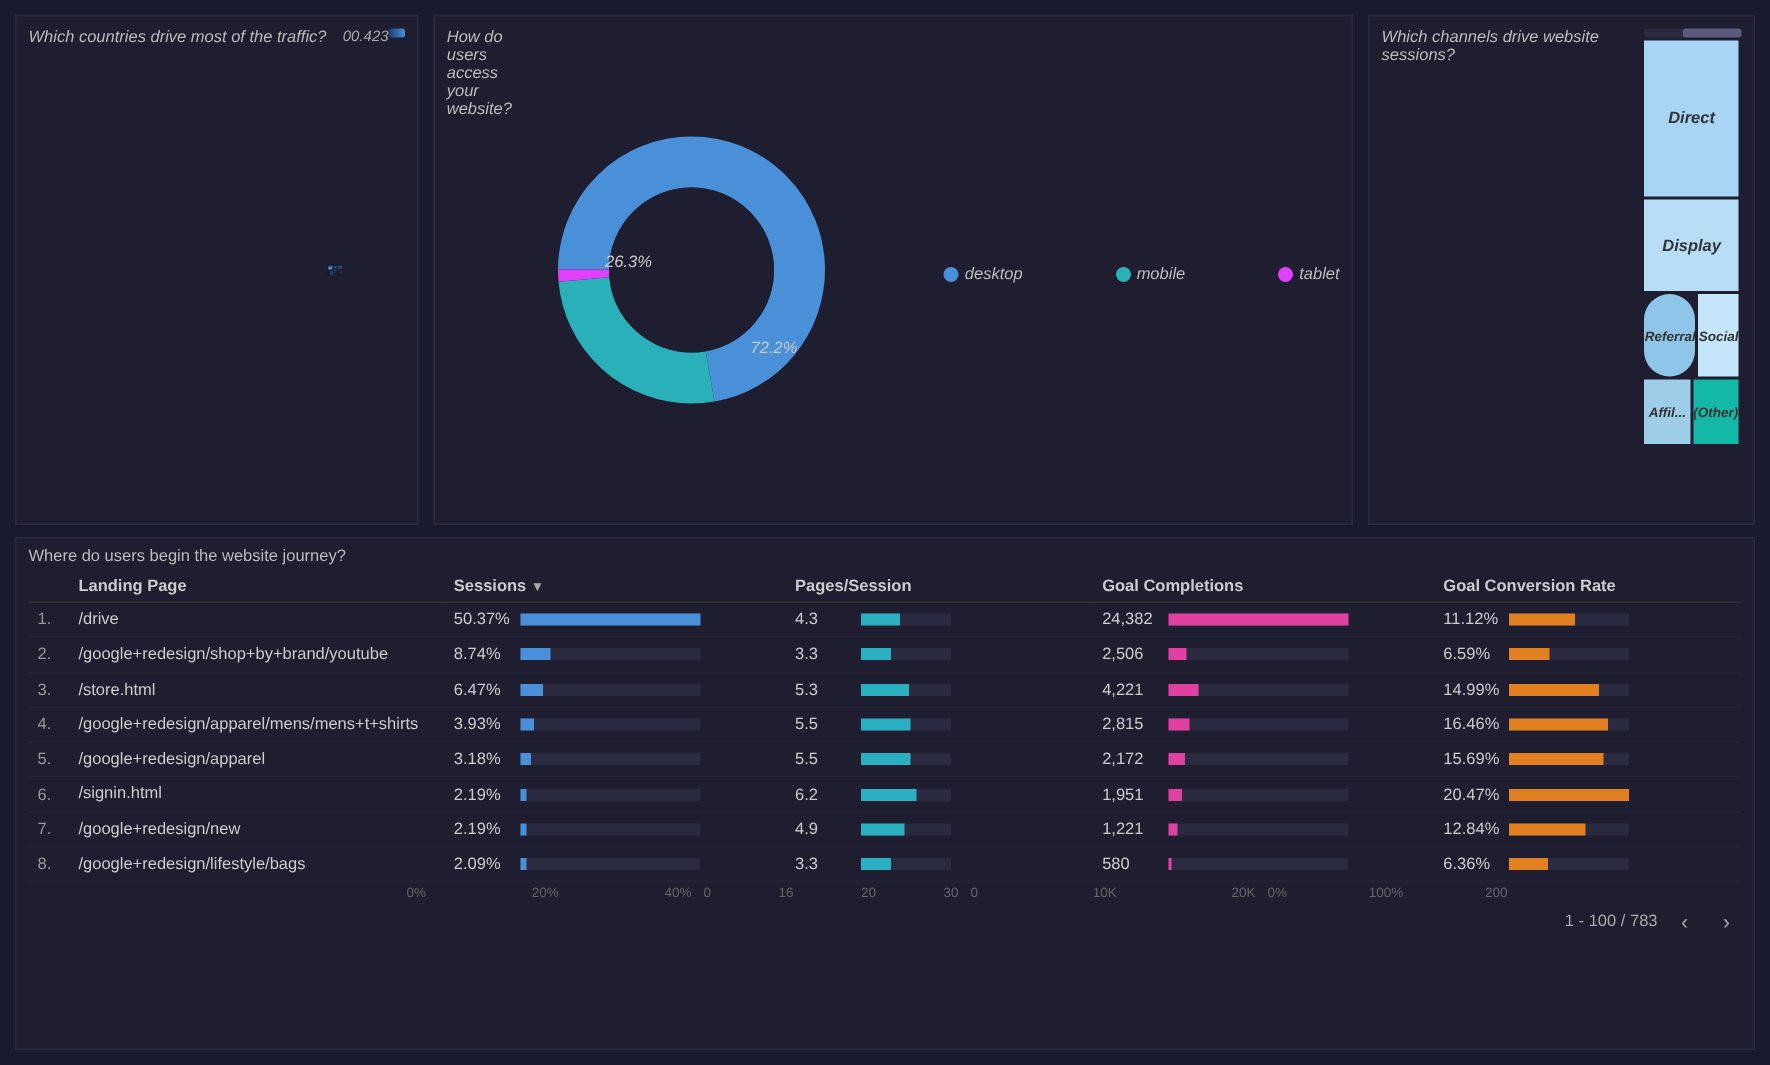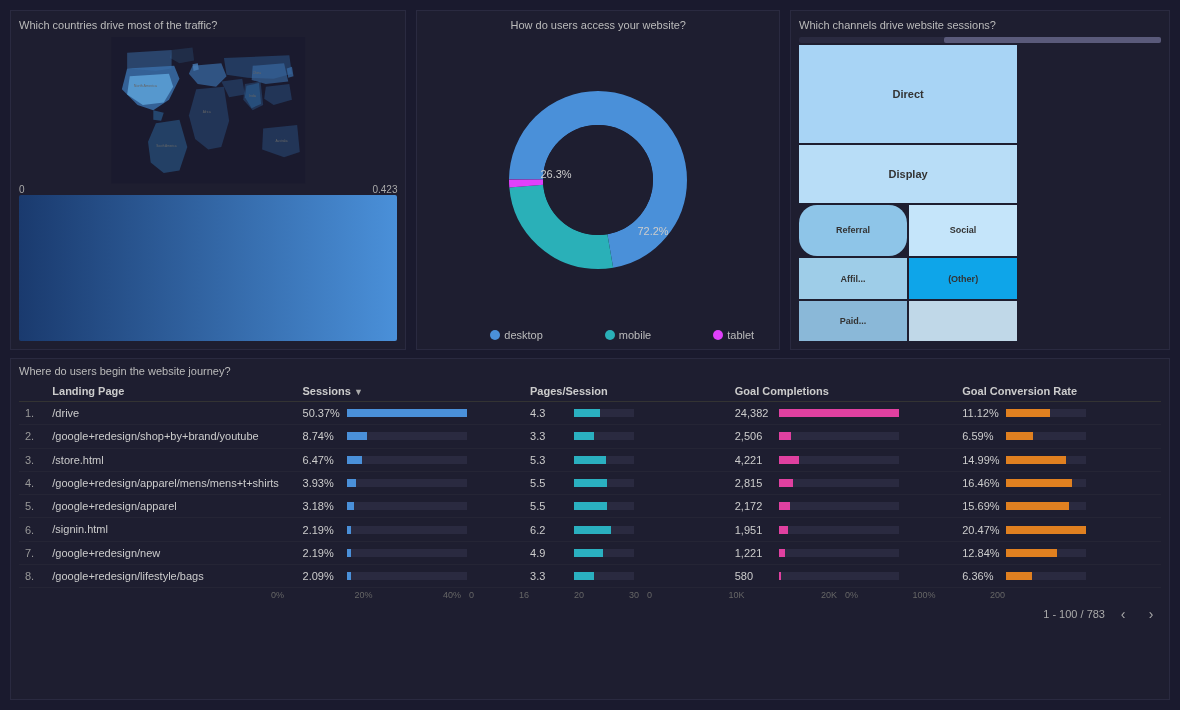--- a/index.html
+++ b/index.html
@@ -26,22 +26,23 @@
       display: flex;
       gap: 10px;
       height: 340px;
     }
 
     .chart-panel {
       background: #1e1e30;
       border: 1px solid #2a2a40;
       flex: 1;
       display: flex;
-      flex-direction: column;
+      flex-direction: row;
       padding: 8px;
+      font-style: italic;
     }
 
     .chart-title {
       font-size: 11px;
       color: #bbb;
       margin-bottom: 6px;
     }
 
     
     .map-panel {
@@ -71,21 +72,20 @@
     .map-scale-labels {
       display: flex;
       justify-content: space-between;
       font-size: 10px;
       color: #aaa;
     }
 
     
     .donut-panel {
       flex: 1.05;
-      align-items: center;
     }
 
     .donut-container {
       flex: 1;
       display: flex;
       align-items: center;
       justify-content: center;
       position: relative;
     }
 
@@ -124,21 +124,21 @@
       color: #333;
       font-weight: bold;
       cursor: default;
     }
 
     .tm-organic { background: #7ab8e8; }
     .tm-direct { background: #a8d4f5; }
     .tm-display { background: #b8ddf7; }
     .tm-referral { background: #8ec5e8; }
     .tm-social { background: #c5e5fa; }
-    .tm-other { background: #0ea5e9; }
+    .tm-other { background: #14b8a6; }
     .tm-affil { background: #9ecde8; font-size: 9px; }
 
     
     .bottom-panel {
       background: #1e1e30;
       border: 1px solid #2a2a40;
       flex: 1;
       display: flex;
       flex-direction: column;
       padding: 0 8px 4px 8px;
@@ -366,26 +366,20 @@
               </div>
             </div>
             <div style="display:grid; grid-template-columns:1fr 1fr; gap:2px;">
               <div class="treemap-cell tm-affil">
                 <span>Affil...</span>
               </div>
               <div class="treemap-cell tm-other" style="font-size:9px;">
                 <span>(Other)</span>
               </div>
             </div>
-            <div style="display:grid; grid-template-columns:1fr 1fr; gap:2px;">
-              <div class="treemap-cell" style="background:#8ab8d8; font-size:9px;">
-                <span>Paid...</span>
-              </div>
-              <div class="treemap-cell" style="background:#c0d8e8; font-size:8px;"></div>
-            </div>
           </div>
         </div>
       </div>
     </div>
 
   </div>
 
   <div class="bottom-panel">
     <div class="table-title">Where do users begin the website journey?</div>
     <table>

